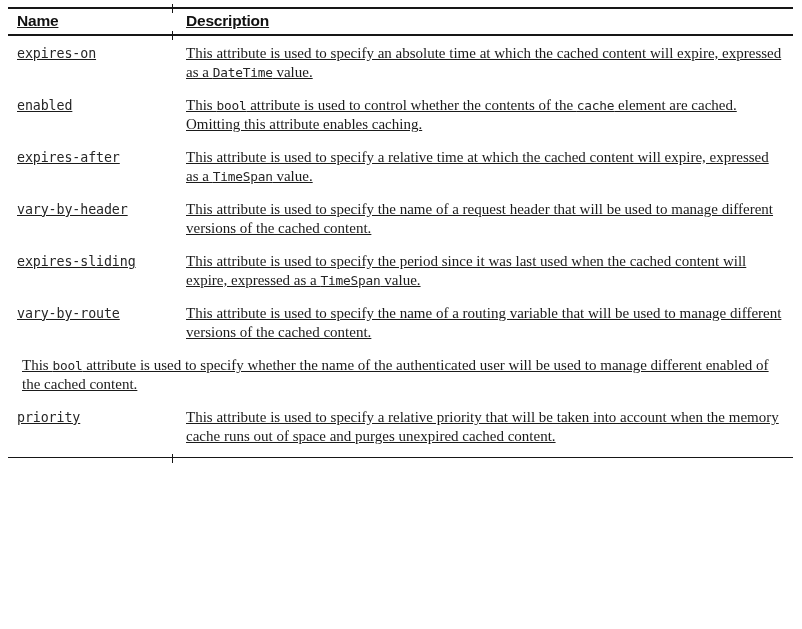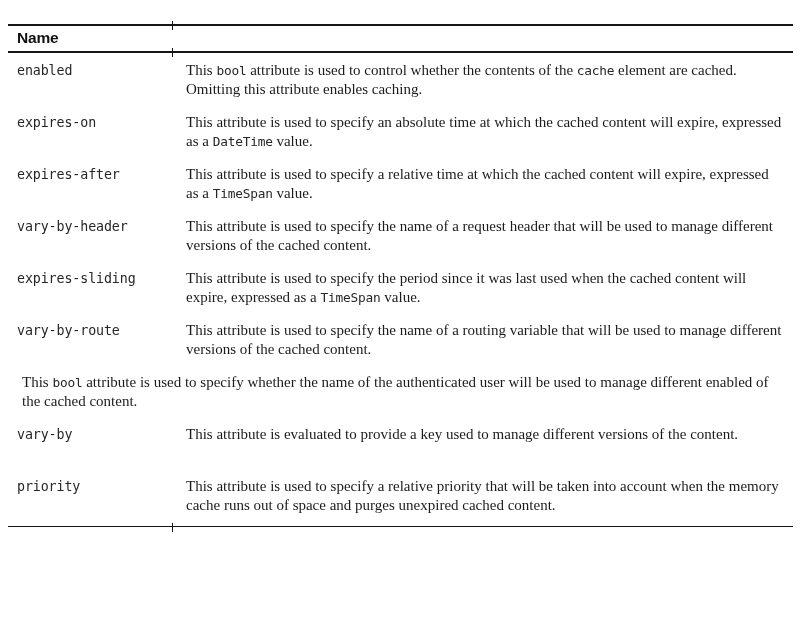--- a/index.html
+++ b/index.html
@@ -1,20 +1,20 @@
 <!DOCTYPE html>
 <html><head>
 <meta charset="utf-8">
 <style>
   html,body{margin:0;padding:0;}
   body{
     width:802px;height:629px;background:#ffffff;position:relative;
     font-family:"Liberation Serif",serif;color:#1b1b1b;overflow:hidden;
   }
-  .table-wrap{position:absolute;left:8px;top:24px;width:785px;}
+  .table-wrap{position:absolute;left:8px;top:7px;width:785px;text-decoration:underline;}
   .rule{position:relative;background:#161616;}
   .rule-top{height:2.2px;}
   .rule-header{height:1.7px;}
   .rule-bottom{height:1.6px;margin-top:5px;}
   .tick{
     position:absolute;left:164px;top:-3px;width:1.2px;height:9px;
     background:#161616;
   }
   .header-row{display:flex;align-items:flex-end;padding:3px 0 4px 0;}
   .header-cell{
@@ -41,34 +41,35 @@
 <body>
 
 <div class="table-wrap">
 
   <div class="rule rule-top">
     <span class="tick"></span>
   </div>
 
   <div class="header-row">
     <div class="cell-name header-cell">Name</div>
+    <div class="cell-desc header-cell">Description</div>
   </div>
 
   <div class="rule rule-header">
     <span class="tick"></span>
   </div>
 
   <div id="rows">
       <div class="row">
+        <div class="cell-name">expires-on</div>
+        <div class="cell-desc"><span>This attribute is used to specify an absolute time at which the cached content will expire, expressed as a </span><span class="code">DateTime</span><span> value.</span></div>
+      </div>
+      <div class="row">
         <div class="cell-name">enabled</div>
         <div class="cell-desc"><span>This </span><span class="code">bool</span><span> attribute is used to control whether the contents of the </span><span class="code">cache</span><span> element are cached. Omitting this attribute enables caching.</span></div>
-      </div>
-      <div class="row">
-        <div class="cell-name">expires-on</div>
-        <div class="cell-desc"><span>This attribute is used to specify an absolute time at which the cached content will expire, expressed as a </span><span class="code">DateTime</span><span> value.</span></div>
       </div>
       <div class="row">
         <div class="cell-name">expires-after</div>
         <div class="cell-desc"><span>This attribute is used to specify a relative time at which the cached content will expire, expressed as a </span><span class="code">TimeSpan</span><span> value.</span></div>
       </div>
       <div class="row">
         <div class="cell-name">vary-by-header</div>
         <div class="cell-desc"><span>This attribute is used to specify the name of a request header that will be used to manage different versions of the cached content.</span></div>
       </div>
       <div class="row">
@@ -76,24 +77,20 @@
         <div class="cell-desc"><span>This attribute is used to specify the period since it was last used when the cached content will expire, expressed as a </span><span class="code">TimeSpan</span><span> value.</span></div>
       </div>
       <div class="row">
         <div class="cell-name">vary-by-route</div>
         <div class="cell-desc"><span>This attribute is used to specify the name of a routing variable that will be used to manage different versions of the cached content.</span></div>
       </div>
       <div class="row">
         <div class="cell-desc"><span>This </span><span class="code">bool</span><span> attribute is used to specify whether the name of the authenticated user will be used to manage different enabled of the cached content.</span></div>
       </div>
       <div class="row">
-        <div class="cell-name">vary-by</div>
-        <div class="cell-desc"><span>This attribute is evaluated to provide a key used to manage different versions of the content.</span></div>
-      </div>
-      <div class="row">
         <div class="cell-name">priority</div>
         <div class="cell-desc"><span>This attribute is used to specify a relative priority that will be taken into account when the memory cache runs out of space and purges unexpired cached content.</span></div>
       </div>
     </div>
 
   <div class="rule rule-bottom">
     <span class="tick"></span>
   </div>
 
 </div>

